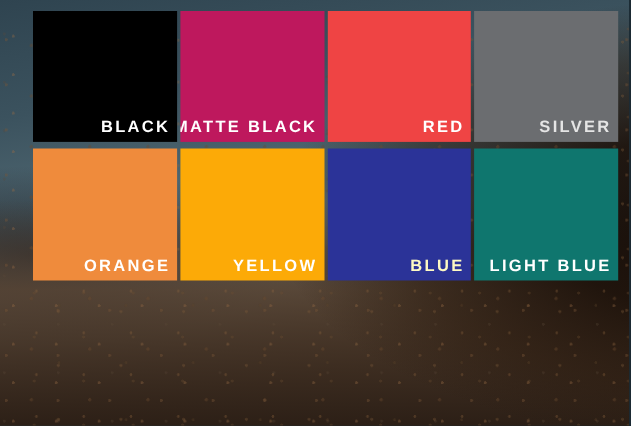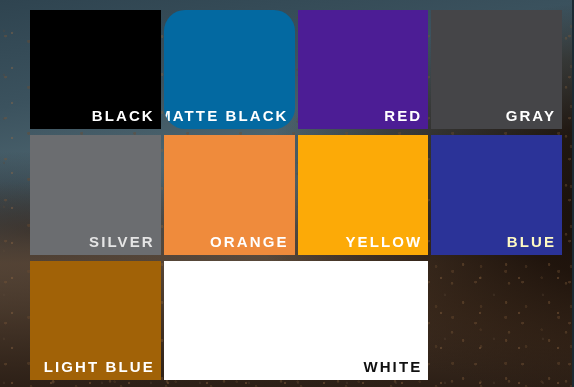--- a/index.html
+++ b/index.html
@@ -77,42 +77,36 @@
 <body>
 
 <div id="stage">
 
   <div id="backdrop"></div>
 
   <div id="grid">
       <div class="swatch" style="background: rgb(0, 0, 0);">
         <span class="swatch-label label-light" style="color: rgb(255, 255, 255);">BLACK</span>
       </div>
-      <div class="swatch" style="background: #0369a1; border-radius: 21px;">
+      <div class="swatch" style="background: #be185d;">
         <span class="swatch-label label-light" style="color: rgb(255, 255, 255);">MATTE BLACK</span>
       </div>
-      <div class="swatch" style="background: #4c1d95;">
+      <div class="swatch" style="background: #ef4444;">
         <span class="swatch-label label-light" style="color: rgb(255, 255, 255);">RED</span>
-      </div>
-      <div class="swatch" style="background: rgb(69, 69, 72);">
-        <span class="swatch-label label-light" style="color: rgb(255, 255, 255);">GRAY</span>
       </div>
       <div class="swatch" style="background: rgb(107, 109, 112);">
         <span class="swatch-label label-light" style="color: #e5e5e5;">SILVER</span>
       </div>
       <div class="swatch" style="background: rgb(239, 139, 60);">
         <span class="swatch-label label-light" style="color: rgb(255, 255, 255);">ORANGE</span>
       </div>
       <div class="swatch" style="background: rgb(252, 170, 7);">
         <span class="swatch-label label-light" style="color: rgb(255, 255, 255); margin-left: 30px;">YELLOW</span>
       </div>
       <div class="swatch" style="background: rgb(43, 51, 152);">
         <span class="swatch-label label-light" style="color: #fef9c3;">BLUE</span>
       </div>
-      <div class="swatch" style="background: #a16207;">
+      <div class="swatch" style="background: #0f766e;">
         <span class="swatch-label label-light" style="color: rgb(255, 255, 255);">LIGHT BLUE</span>
-      </div>
-      <div class="swatch wide" style="background: rgb(255, 255, 255);">
-        <span class="swatch-label label-dark" style="color: rgb(17, 17, 17);">WHITE</span>
       </div>
     </div>
 
 </div>
 
 </body></html>

